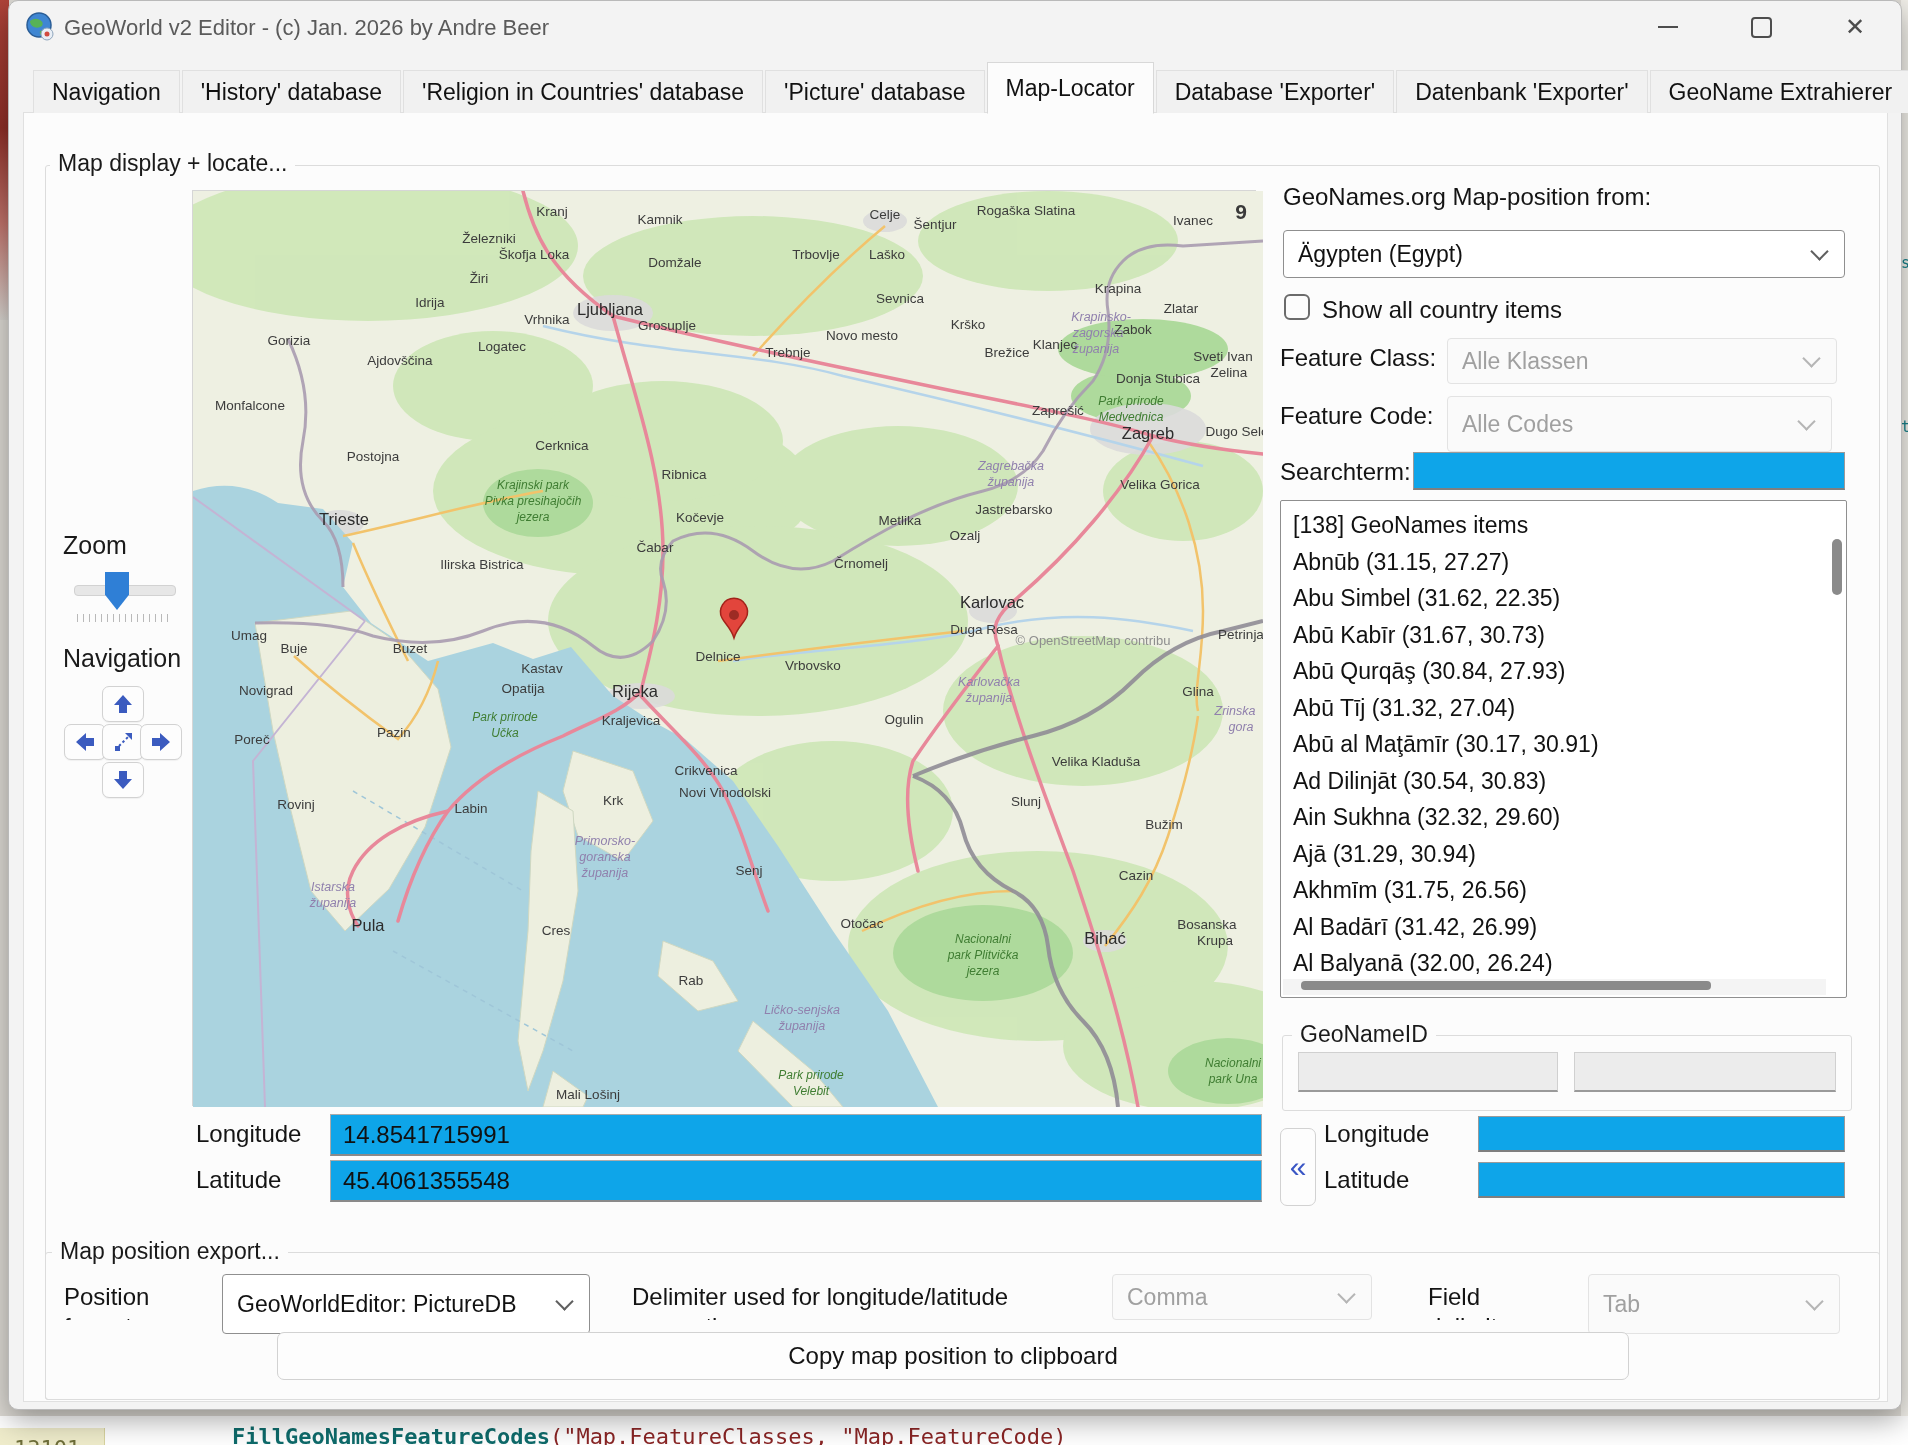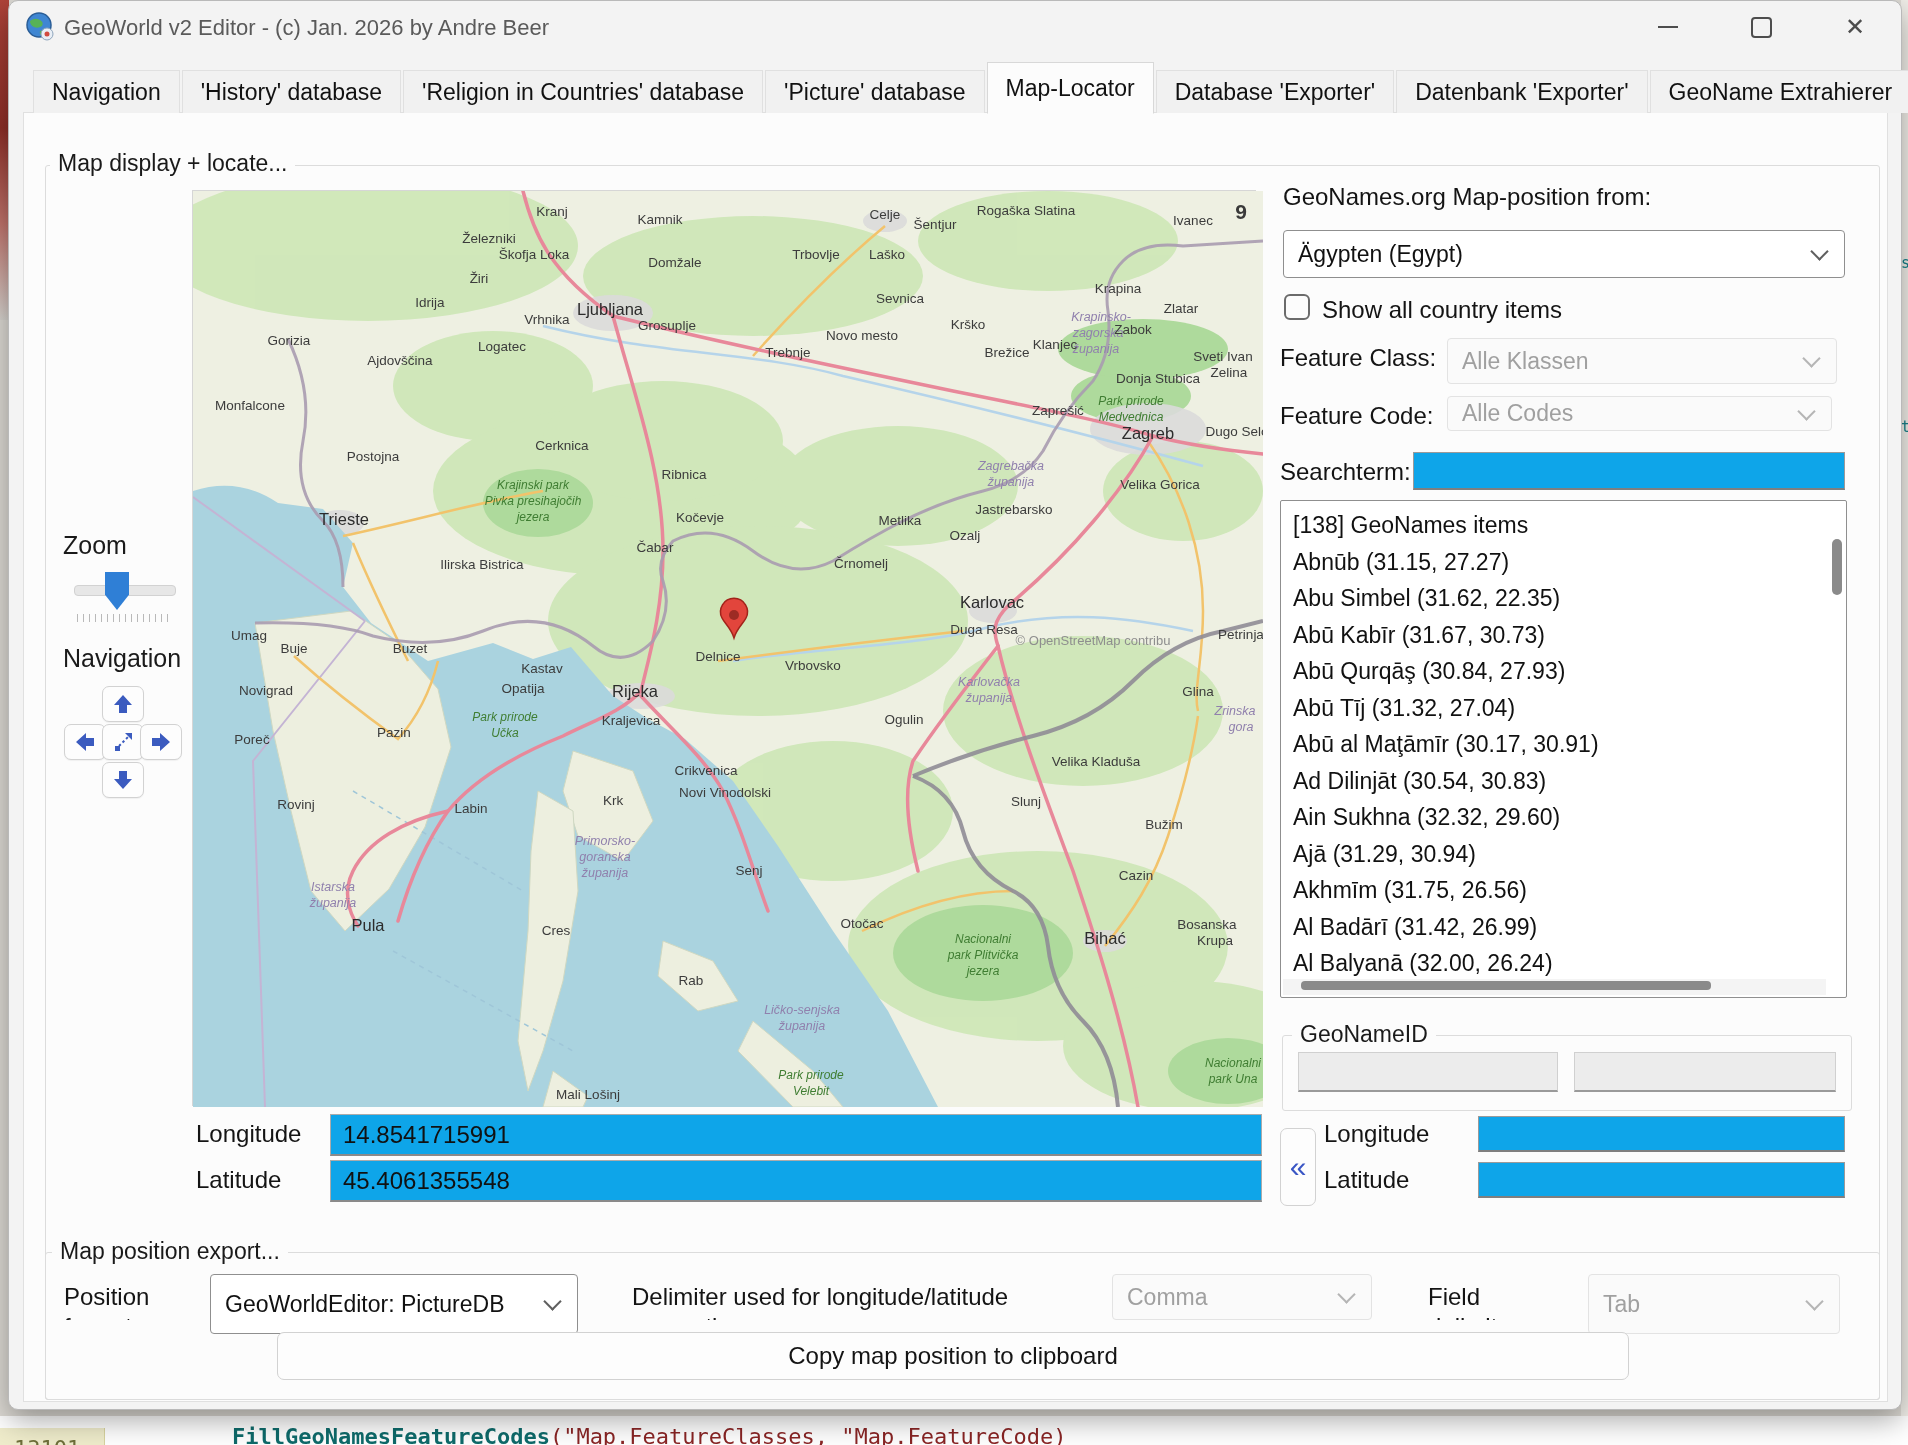--- a/index.html
+++ b/index.html
@@ -417,21 +417,21 @@
   <div class="combo" style="left:1283px;top:230px;width:562px;height:48px">
     <span>Ägypten (Egypt)</span>
   </div>
   <div class="checkbox" style="left:1284px;top:294px"></div>
   <div class="lbl" style="left:1322px;top:296px">Show all country items</div>
   <div class="lbl" style="left:1280px;top:344px">Feature Class:</div>
   <div class="combo disabled" style="left:1447px;top:338px;width:390px;height:46px">
     <span>Alle Klassen</span>
   </div>
   <div class="lbl" style="left:1280px;top:402px">Feature Code:</div>
-  <div class="combo disabled" style="left:1447px;top:396px;width:385px;height:35px">
+  <div class="combo disabled" style="left:1447px;top:396px;width:385px;height:56px">
     <span>Alle Codes</span>
   </div>
   <div class="lbl" style="left:1280px;top:458px">Searchterm:</div>
   <input class="tb small" style="left: 1413px; top: 452px; width: 432px; height: 38px; font-size: 22px;" value="">
 
   <div class="listbox">
     <div class="rows" id="geonames-list">
         <div class="lb-row">[138] GeoNames items</div>
         <div class="lb-row">Abnūb  (31.15, 27.27)</div>
         <div class="lb-row">Abu Simbel  (31.62, 22.35)</div>
@@ -464,21 +464,21 @@
   <input class="tb small" style="left: 1478px; top: 1116px; width: 367px; height: 36px;" value="">
   <div class="lbl" style="left:1324px;top:1166px">Latitude</div>
   <input class="tb small" style="left: 1478px; top: 1162px; width: 367px; height: 36px;" value="">
 
   <div class="groupbox" style="left:45px;top:1252px;width:1833px;height:146px"></div>
   <div class="groupbox-label" style="left:52px;top:1238px">Map position export...</div>
   <div class="lbl2" style="left:64px;top:1282px;width:140px">
     <div>Position</div>
     <div>format:</div>
   </div>
-  <div class="combo" style="left:210px;top:1274px;width:368px;height:60px">
+  <div class="combo" style="left:222px;top:1274px;width:368px;height:60px">
     <span>GeoWorldEditor: PictureDB</span>
   </div>
   <div class="lbl2" style="left:632px;top:1282px;width:470px">
     <div>Delimiter used for longitude/latitude</div>
     <div>separation</div>
   </div>
   <div class="combo disabled" style="left:1112px;top:1274px;width:260px;height:46px">
     <span>Comma</span>
   </div>
   <div class="lbl2" style="left:1428px;top:1282px;width:140px">

